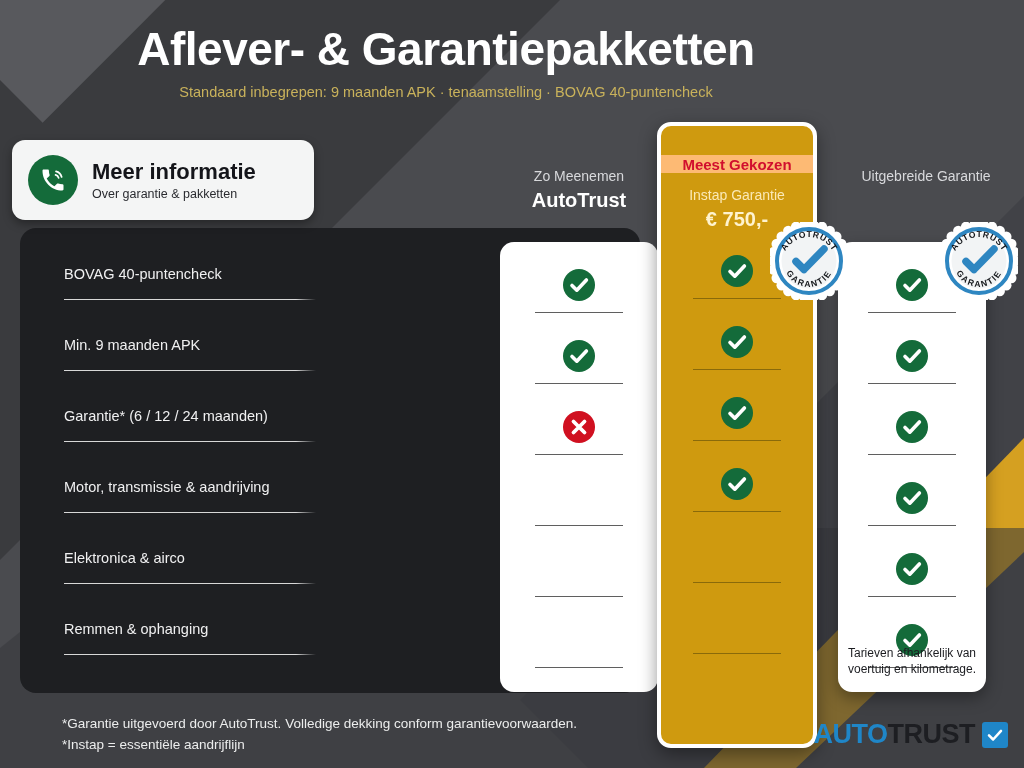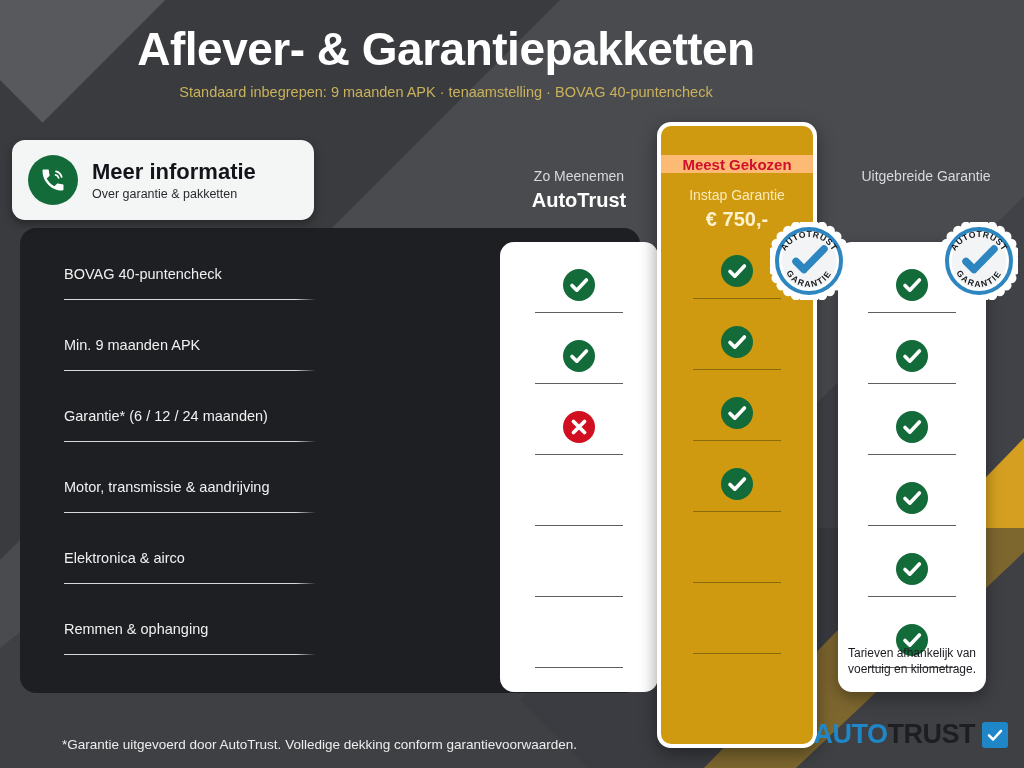--- a/index.html
+++ b/index.html
@@ -484,20 +484,21 @@
         <circle cx="39" cy="39" r="35" fill="#ffffff"></circle>
         <circle cx="39" cy="39" r="32" fill="none" stroke="#2e86c1" stroke-width="4"></circle>
         <circle cx="39" cy="39" r="27.5" fill="#f2f4f5"></circle>
         <path d="M26 39.5l8 8L54 27" stroke="#2e86c1" stroke-width="7.5" fill="none" stroke-linecap="round" stroke-linejoin="round"></path>
         <text font-family="Liberation Sans, sans-serif" font-size="8.6" font-weight="700" fill="#15181c" letter-spacing="0.6"><textPath href="#arcTop" startOffset="50%" text-anchor="middle">AUTOTRUST</textPath></text>
         <text font-family="Liberation Sans, sans-serif" font-size="8.6" font-weight="700" fill="#15181c" letter-spacing="1.4"><textPath href="#arcBot" startOffset="50%" text-anchor="middle">GARANTIE</textPath></text>
       </svg></div>
 
   <div class="footer-text">
     <div>*Garantie uitgevoerd door AutoTrust. Volledige dekking conform garantievoorwaarden.</div>
+    <div>*Instap = essentiële aandrijflijn</div>
   </div>
 
   <div class="brand">
     <span class="b-auto">AUTO</span>
     <span class="b-trust" style="margin-left:-7px;">TRUST</span>
     <span class="b-check">
       <svg width="18" height="18" viewBox="0 0 24 24" aria-hidden="true">
         <path d="M4 12.5l5.5 5.5L20 6.5" stroke="#ffffff" stroke-width="3.4" fill="none" stroke-linecap="round" stroke-linejoin="round"></path>
       </svg>
     </span>

